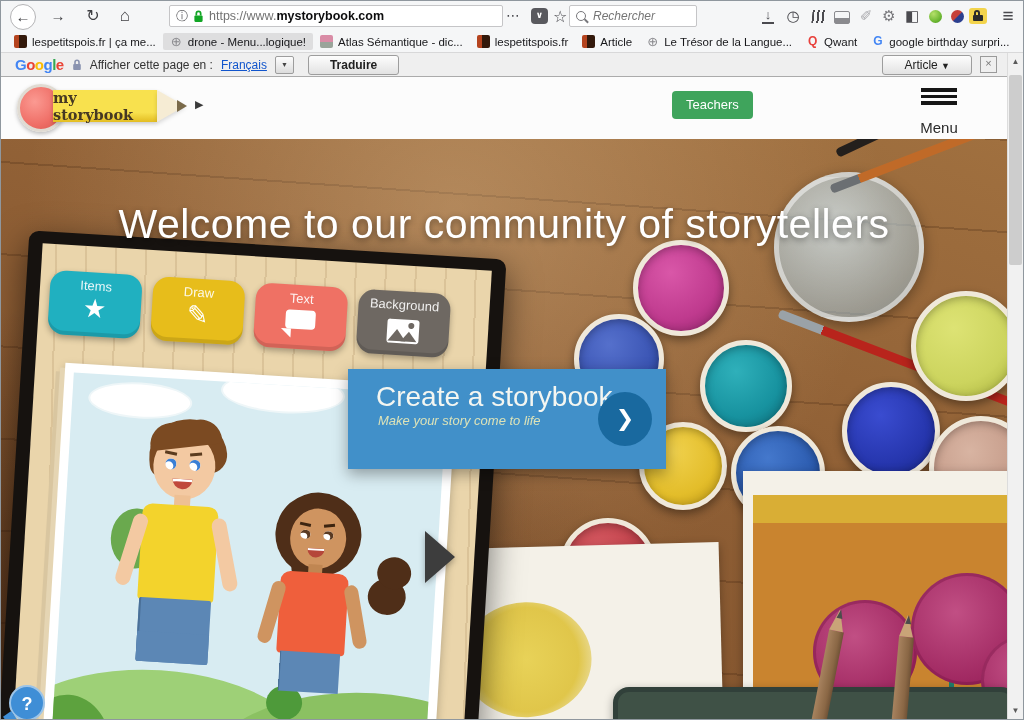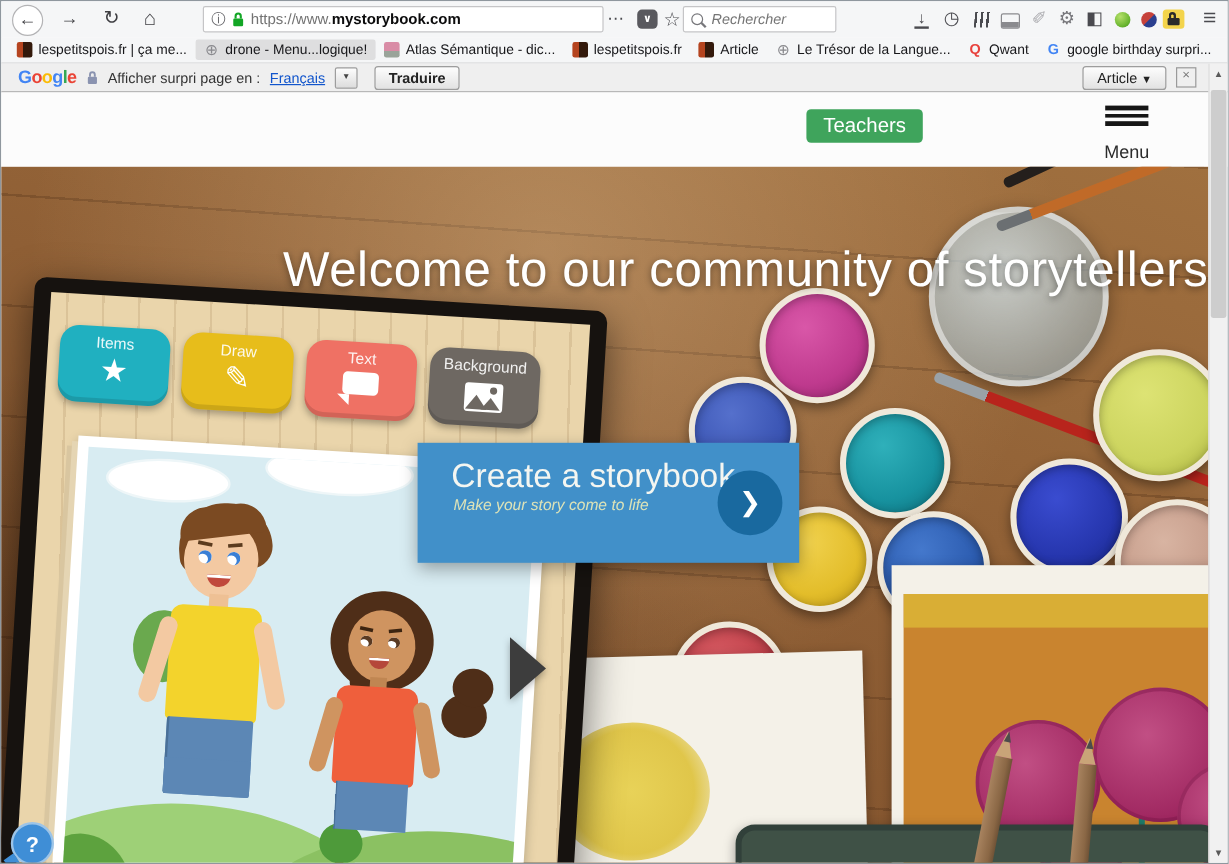--- a/index.html
+++ b/index.html
@@ -49,39 +49,39 @@
   .fav-q{color:#e8413c;font-weight:bold;font-size:12px;}
   .fav-g{color:#4285F4;font-weight:bold;font-size:12px;}
   
   .trbar{position:absolute;left:0;top:52px;width:100%;height:24px;background:#efefef;border-bottom:1px solid #ababab;
          display:flex;align-items:center;padding-left:14px;gap:8px;box-sizing:border-box;font-size:12px;color:#333;}
   .glogo{font-size:15px;font-weight:bold;letter-spacing:-.5px;}
   .g0,.g3{color:#4285F4}.g1,.g5{color:#EA4335}.g2{color:#FBBC05}.g4{color:#34A853}
   .frlink{color:#1155cc;text-decoration:underline;}
   .drop{width:17px;height:16px;border:1px solid #9d9d9d;border-radius:2px;background:linear-gradient(#fdfdfd,#dcdcdc);
         font-size:7px;color:#444;text-align:center;line-height:15px;}
-  .trbtn{padding:2px 11px;border:1px solid #9d9d9d;border-radius:3px;background:linear-gradient(#fdfdfd,#e2e2e2);
+  .trbtn{padding:2px 21px;border:1px solid #9d9d9d;border-radius:3px;background:linear-gradient(#fdfdfd,#e2e2e2);
          font-size:12px;color:#222;text-align:center;}
   .trbtn.bold{font-weight:bold;}
   .tr-right{margin-left:auto;display:flex;align-items:center;gap:8px;margin-right:26px;}
   .xbox{width:15px;height:15px;border:1px solid #9a9a9a;color:#777;font-size:11px;line-height:13px;text-align:center;}
   
   .sitehdr{position:absolute;left:0;top:76px;width:100%;height:62px;background:#fcfcfc;}
   .logo{position:absolute;left:16px;top:6px;width:200px;height:46px;}
   .eraser{position:absolute;left:0;top:1px;width:42px;height:42px;border-radius:50%;border:3px solid #e0dbd2;
           background:radial-gradient(circle at 35% 35%,#fb9a92,#ef6e66 60%,#d5554e);box-shadow:0 2px 4px rgba(0,0,0,.25);}
   .pbody{position:absolute;left:36px;top:7px;width:104px;height:32px;background:linear-gradient(#f8e14e 70%,#e3bd22);
          display:flex;align-items:center;justify-content:center;font-family:"DejaVu Serif",serif;font-weight:bold;
          font-size:14.5px;color:#453823;box-shadow:0 2px 4px rgba(0,0,0,.2);}
   .ptip{position:absolute;left:140px;top:7px;width:0;height:0;border-top:16px solid transparent;
         border-bottom:16px solid transparent;border-left:28px solid #f6ecd4;filter:drop-shadow(0 2px 2px rgba(0,0,0,.15));}
   .plead{position:absolute;left:160px;top:17px;width:0;height:0;border-top:6px solid transparent;
          border-bottom:6px solid transparent;border-left:10px solid #7a6a4a;}
   .pcursor{position:absolute;left:178px;top:15px;font-size:11px;color:#3a3a3a;}
-  .hdrbtn{position:absolute;top:14px;height:28px;border-radius:4px;color:#fff;font-size:17px;line-height:28px;
+  .hdrbtn{position:absolute;top:14px;height:28px;border-radius:4px;color:#fff;font-size:13px;line-height:28px;
           padding:0 14px;text-align:center;}
   .btn-teachers{left:671px;background:#3fa45c;}
   .btn-resources{left:763px;background:#4090c6;}
   .menuwrap{position:absolute;left:917px;top:8px;width:42px;text-align:center;}
   .mbar{width:36px;height:3.5px;background:#161616;margin:3px auto 0;}
   .menulabel{font-size:15px;color:#2b2b2b;margin-top:14px;}
   
   .hero{position:absolute;left:0;top:138px;right:16px;bottom:0;overflow:hidden;
         background:
           radial-gradient(ellipse at 45% 12%, rgba(255,225,180,.28), rgba(0,0,0,0) 55%),
@@ -98,21 +98,21 @@
   .slate{position:absolute;left:612px;top:548px;width:404px;height:90px;background:#3f5146;border:5px solid #31403a;
          border-radius:16px;box-shadow:0 3px 10px rgba(0,0,0,.35);box-sizing:border-box;}
   .pencil{position:absolute;width:15px;}
   .pencil .shaft{width:15px;height:100%;background:linear-gradient(90deg,#a8835f,#8a6745 70%,#6f5236);}
   .pencil .cone{width:0;height:0;border-left:7.5px solid transparent;border-right:7.5px solid transparent;
                 border-bottom:22px solid #c9a478;position:absolute;top:-22px;}
   .pencil .lead{width:0;height:0;border-left:3px solid transparent;border-right:3px solid transparent;
                 border-bottom:9px solid #4c4c4c;position:absolute;top:-22px;left:4.5px;}
   .pom{position:absolute;border-radius:50%;background:radial-gradient(circle at 40% 35%,#c14f84,#a02861 70%,#8c1f53);box-shadow:inset 0 0 0 3px rgba(120,20,70,.4);}
   .stem{position:absolute;width:5px;background:#1f7d6b;}
-  .herotitle{position:absolute;left:0;right:0;top:62px;text-align:right;color:#fff;font-size:41px;font-weight:300;
+  .herotitle{position:absolute;left:0;right:0;top:62px;text-align:center;color:#fff;font-size:41px;font-weight:300;
              letter-spacing:.5px;text-shadow:0 2px 6px rgba(0,0,0,.45);}
   
   .tablet{position:absolute;left:28px;top:106px;width:478px;height:500px;background:#16120f;border-radius:10px;
           transform:rotate(3.5deg);transform-origin:50% 0;box-shadow:0 10px 34px rgba(0,0,0,.55);}
   .tscreen{position:absolute;left:14px;top:12px;right:14px;bottom:-10px;overflow:hidden;
            background:repeating-linear-gradient(88deg, rgba(125,85,40,.14) 0 2px, rgba(0,0,0,0) 2px 30px),#ead5ab;}
   .tbtnrow{position:absolute;left:10px;top:26px;display:flex;gap:11px;}
   .tbtn{width:92px;height:64px;border-radius:16px;box-shadow:0 3px 6px rgba(0,0,0,.3), inset 0 -4px 0 rgba(0,0,0,.12);
         text-align:center;color:#fff;}
   .tbtn .lbl{font-size:13px;opacity:.9;margin-top:6px;}
@@ -244,31 +244,38 @@
     <div class="bmitem"></div>
 
   </div>
 
   <div class="trbar">
     <span class="glogo"><span class="g0">G</span><span class="g1">o</span><span class="g2">o</span><span class="g3">g</span><span class="g4">l</span><span class="g5">e</span></span>
     <svg width="10" height="12" viewBox="0 0 10 12">
       <path d="M3 5V3.2a2 2 0 0 1 4 0V5" fill="none" stroke="#8a93b0" stroke-width="1.6"></path>
       <rect x="1.2" y="5" width="7.6" height="6" rx="1" fill="#8a93b0"></rect>
     </svg>
-    <span>Afficher surpri page en :</span>
+    <span>Afficher cette page en :</span>
     <span class="frlink">Français</span>
     <span class="drop">▼</span>
     <span class="trbtn bold" style="margin-left:6px">Traduire</span>
     <span class="tr-right">
       <span class="trbtn"><span>Article</span> <span style="font-size:9px">▼</span></span>
       <span class="xbox">×</span>
     </span>
   </div>
 
   <div class="sitehdr">
+    <div class="logo">
+      <div class="eraser"></div>
+      <div class="pbody">my storybook</div>
+      <div class="ptip"></div>
+      <div class="plead"></div>
+      <div class="pcursor">▶</div>
+    </div>
     <div class="hdrbtn btn-teachers">Teachers</div>
     <div class="menuwrap">
       <div class="mbar"></div>
       <div class="mbar"></div>
       <div class="mbar"></div>
       <div class="menulabel">Menu</div>
     </div>
   </div>
 
   <div class="hero">

